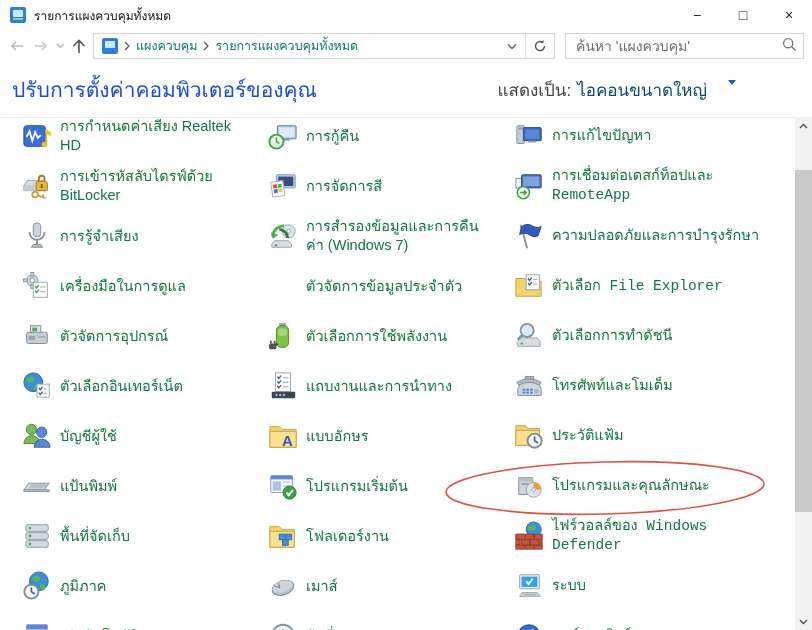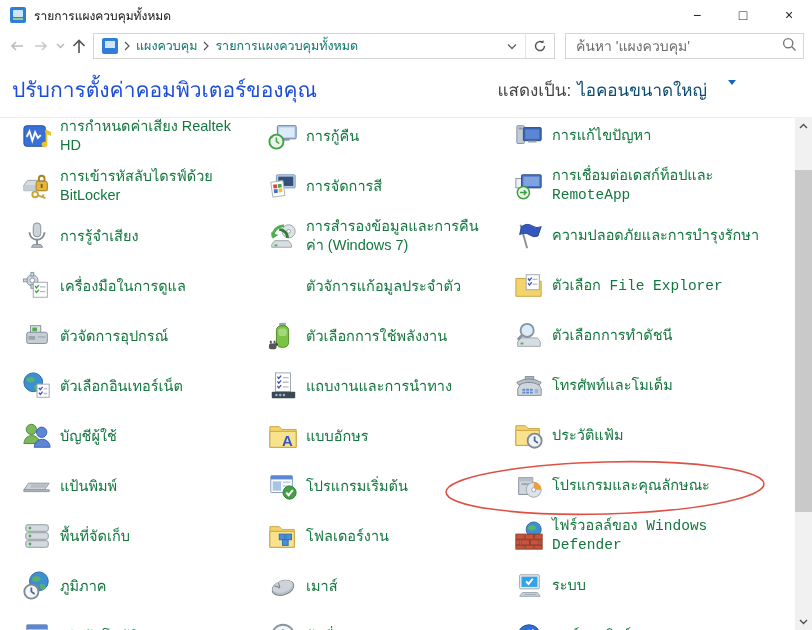--- a/index.html
+++ b/index.html
@@ -274,21 +274,21 @@
               <circle cx="11" cy="10" r="2.5" fill="#fff" stroke="#8795a1"></circle>
               <rect x="12" y="12" width="15" height="16" fill="#fff" stroke="#9aa4ad"></rect>
               <path d="M14 16 l1.5 2 2.5 -3 M14 21 l1.5 2 2.5 -3" stroke="#3f9e3f" stroke-width="1.4" fill="none"></path>
               <path d="M19 17 h6 M19 22 h6" stroke="#b5bcc3" stroke-width="1.4"></path>
             </svg>
           </span>
           <span class="label">เครื่องมือในการดูแล</span>
         </div>
         <div class="item">
           <span class="icon"></span>
-          <span class="label">ตัวจัการแก้อมูลประจำตัว</span>
+          <span class="label">ตัวจัดการข้อมูลประจำตัว</span>
         </div>
         <div class="item">
           <span class="icon">
             <svg viewBox="0 0 32 32">
               <path d="M2 8 h10 l3 3 h14 v16 h-27 z" fill="#f3d36a" stroke="#c8a243"></path>
               <rect x="13" y="4" width="14" height="16" fill="#fff" stroke="#9aa4ad"></rect>
               <path d="M15 8 l1.5 2 2.5 -3 M15 13 l1.5 2 2.5 -3" stroke="#3f51b5" stroke-width="1.4" fill="none"></path>
               <path d="M20 9 h5 M20 14 h5" stroke="#b5bcc3" stroke-width="1.4"></path>
             </svg>
           </span>

